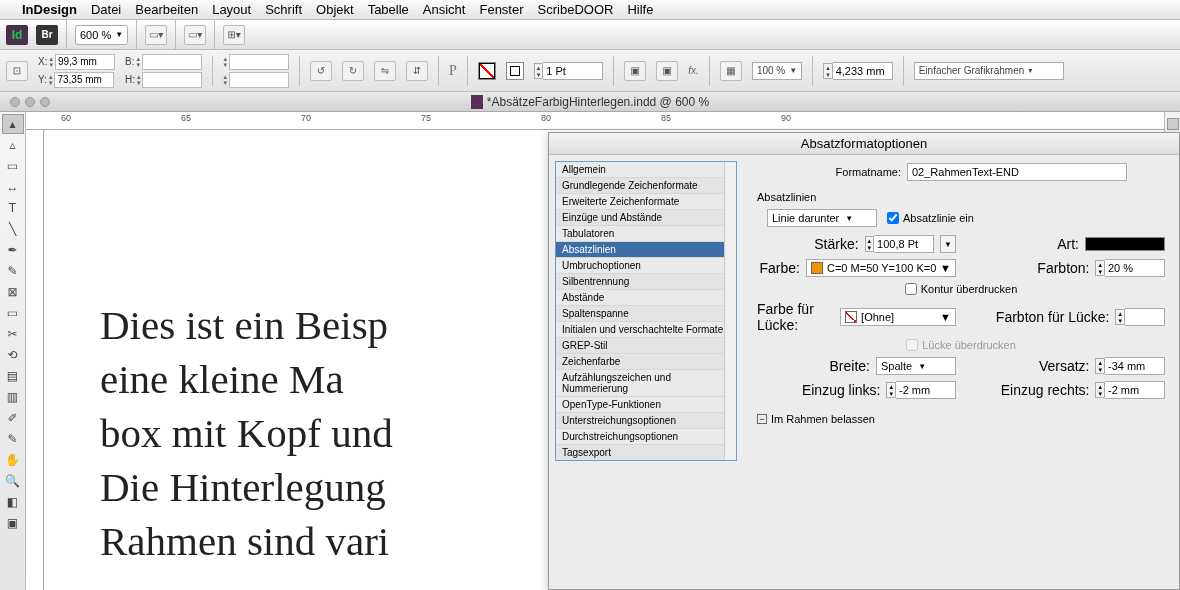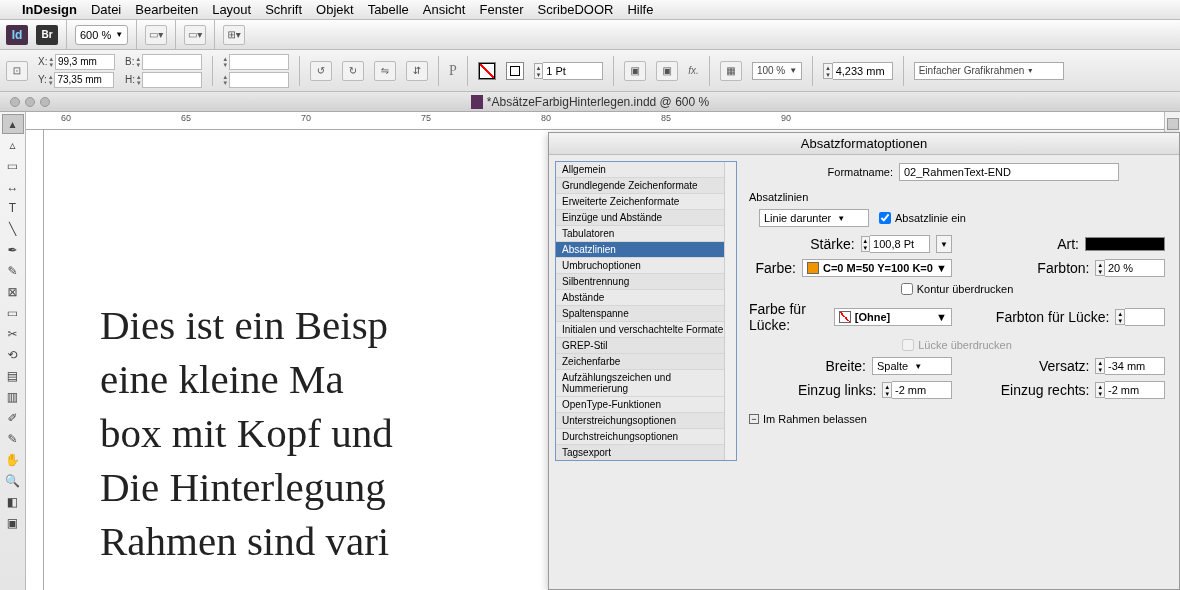--- a/index.html
+++ b/index.html
@@ -1,21 +1,21 @@
 <!DOCTYPE html>
 <html><head>
 <meta charset="utf-8">
 <style>
 * { box-sizing: border-box; margin: 0; padding: 0; font-family: "Lucida Grande", "Segoe UI", sans-serif; }
 body { width: 1180px; height: 590px; background: #e8e8e8; overflow: hidden; font-size: 11px; color: #000; }
 .menubar { height: 20px; background: linear-gradient(#fafafa,#e4e4e4); display: flex; align-items: center; padding: 0 8px; gap: 14px; font-size: 13px; border-bottom: 1px solid #bbb; }
 .menubar .apple { font-size: 14px; }
 .menubar .app { font-weight: bold; }
 .topbar { height: 30px; background: linear-gradient(#fdfdfd,#e0e0e0); border-bottom: 1px solid #bbb; display:flex; align-items:center; padding:0 6px; gap:8px; }
-.topbar .id-icon { width:22px; height:20px; background:#4a2f4a; color:#7dd3fc; display:flex; align-items:center; justify-content:center; font-weight:bold; font-size:12px; border-radius:2px; }
+.topbar .id-icon { width:22px; height:20px; background:#4a2f4a; color:#22c55e; display:flex; align-items:center; justify-content:center; font-weight:bold; font-size:12px; border-radius:2px; }
 .topbar .br-icon { width:22px; height:20px; background:#333; color:#fff; display:flex; align-items:center; justify-content:center; font-weight:bold; font-size:10px; border-radius:2px; }
 .zoom-select { display:flex; align-items:center; border:1px solid #aaa; background:#fff; height:20px; padding:0 4px; border-radius:3px; }
 .zoom-select .arr { font-size:8px; margin-left:4px; }
 .controlbar { height: 42px; background: linear-gradient(#f5f5f5,#e2e2e2); border-bottom:1px solid #bbb; display:flex; align-items:center; padding:0 6px; gap:10px; font-size:10px; color:#444; }
 .xy-group { display:flex; flex-direction:column; gap:2px; }
 .xy-row { display:flex; align-items:center; gap:2px; }
 .xy-row input { width:60px; height:16px; font-size:10px; border:1px solid #bbb; background:#fff; padding:0 2px; }
 .spin { display:inline-flex; flex-direction:column; font-size:7px; line-height:6px; color:#666; }
 .mini-btn { width:22px; height:20px; border:1px solid #bbb; background:#f2f2f2; border-radius:2px; display:inline-flex; align-items:center; justify-content:center; font-size:10px; color:#555; }
 .sep { width:1px; height:30px; background:#bbb; }
@@ -44,41 +44,41 @@
 .canvas { position:absolute; left:18px; top:18px; right:0; bottom:0; background:#fff; }
 .tipp-box { position:absolute; left:56px; top:20px; width:420px; height:120px; background:#f29400; display:flex; align-items:center; padding-left:22px; }
 .tipp-box .excl { width:30px; height:86px; display:flex; flex-direction:column; align-items:center; justify-content:flex-end; }
 .tipp-box .excl .bar { width:22px; height:56px; background:#ffd400; border-radius:2px; }
 .tipp-box .excl .dotc { width:22px; height:20px; background:#ffd400; border-radius:50%; margin-top:8px; }
 .tipp-box .tipp { color:#fff; font-size:72px; font-weight:300; letter-spacing:2px; margin-left:14px; font-family: "Helvetica Neue", Arial, sans-serif; }
 .bodytext { position:absolute; left:56px; top:168px; width:500px; font-family: Georgia, "Times New Roman", serif; font-size:41px; line-height:54px; color:#222; text-align:justify; }
 
 .dialog { position:absolute; left:548px; top:132px; width:632px; height:458px; background:#ececec; border:1px solid #999; box-shadow: -1px 2px 8px rgba(0,0,0,.2); }
 .dialog .dtitle { height:22px; background:linear-gradient(#f4f4f4,#dedede); border-bottom:1px solid #bbb; display:flex; align-items:center; justify-content:center; font-size:13px; }
-.dialog .dbody { display:flex; height:calc(100% - 22px); }
+.dialog .dbody { display:flex; height:calc(100% - 22px);gap:8px; }
 .dlist-wrap { width:192px; padding:6px 4px 6px 6px; }
 .dlist { border:1px solid #7a98c4; background:#fff; height:300px; overflow:hidden; position:relative; }
 .dlist .scroll { position:absolute; right:0; top:0; bottom:0; width:12px; background:#efefef; border-left:1px solid #ccc; }
 .dlist .item { font-size:10px; padding:2px 6px; border-bottom:1px solid #d6d6d6; background:#eaeaea; }
 .dlist .item.alt { background:#e3e3e3; }
 .dlist .item.sel { background:#3d6ea8; color:#fff; }
 .dright { flex:1; padding:8px 14px 8px 8px; }
 .row { display:flex; align-items:center; margin-bottom:4px; }
 .row .lbl { text-align:right; margin-right:6px; font-size:11px; }
 .text-input { height:18px; border:1px solid #aaa; background:#fff; padding:0 4px; font-size:11px; }
 .section-title { font-size:11px; margin:10px 0 6px 0; }
 .dropdown { display:inline-flex; align-items:center; border:1px solid #aaa; background:#fff; height:18px; padding:0 4px; font-size:11px; }
 .dropdown .arr { font-size:8px; margin-left:6px; }
 .chk { display:inline-flex; align-items:center; gap:4px; font-size:11px; }
 .chk input { width:12px; height:12px; }
 .num-input { display:inline-flex; align-items:center; }
 .num-input .spinbox { display:flex; flex-direction:column; font-size:7px; line-height:7px; border:1px solid #aaa; background:#f4f4f4; }
 .num-input .spinbox span { padding:0 2px; }
 .num-input input { width:60px; height:18px; border:1px solid #aaa; border-left:none; background:#fff; font-size:11px; padding:0 3px; }
-.colordrop { display:inline-flex; align-items:center; border:1px solid #aaa; background:#fff; height:18px; padding:0 4px; font-size:11px; width:150px;font-weight:bold; }
+.colordrop { display:inline-flex; align-items:center; border:1px solid #aaa; background:#fff; height:18px; padding:0 4px; font-size:11px; width:150px; }
 .colordrop .sw { width:12px; height:12px; margin-right:4px; border:1px solid #666; }
 .art-line { width:80px; height:14px; background:#000; border:1px solid #888; display:inline-block; }
 .grid2 { display:grid; grid-template-columns: 1fr 1fr; column-gap:10px; row-gap:6px; align-items:center; }
 .pair { display:flex; align-items:center; justify-content:flex-end; gap:6px; }
 .pair .lbl { font-size:14px; }
 .expander { display:flex; align-items:center; gap:4px; font-size:11px; margin-top:14px; }
 .expander .sq { width:10px; height:10px; border:1px solid #666; display:flex; align-items:center; justify-content:center; font-size:9px; line-height:9px; }
 .panel-strip { position:absolute; right:0; top:112px; width:16px; height:478px; background:linear-gradient(#f2f2f2,#e0e0e0); border-left:1px solid #bbb; display:flex; flex-direction:column; align-items:center; padding-top:6px; gap:6px; }
 .panel-strip .pi { width:12px; height:12px; background:#ccc; border:1px solid #999; }
 </style>

